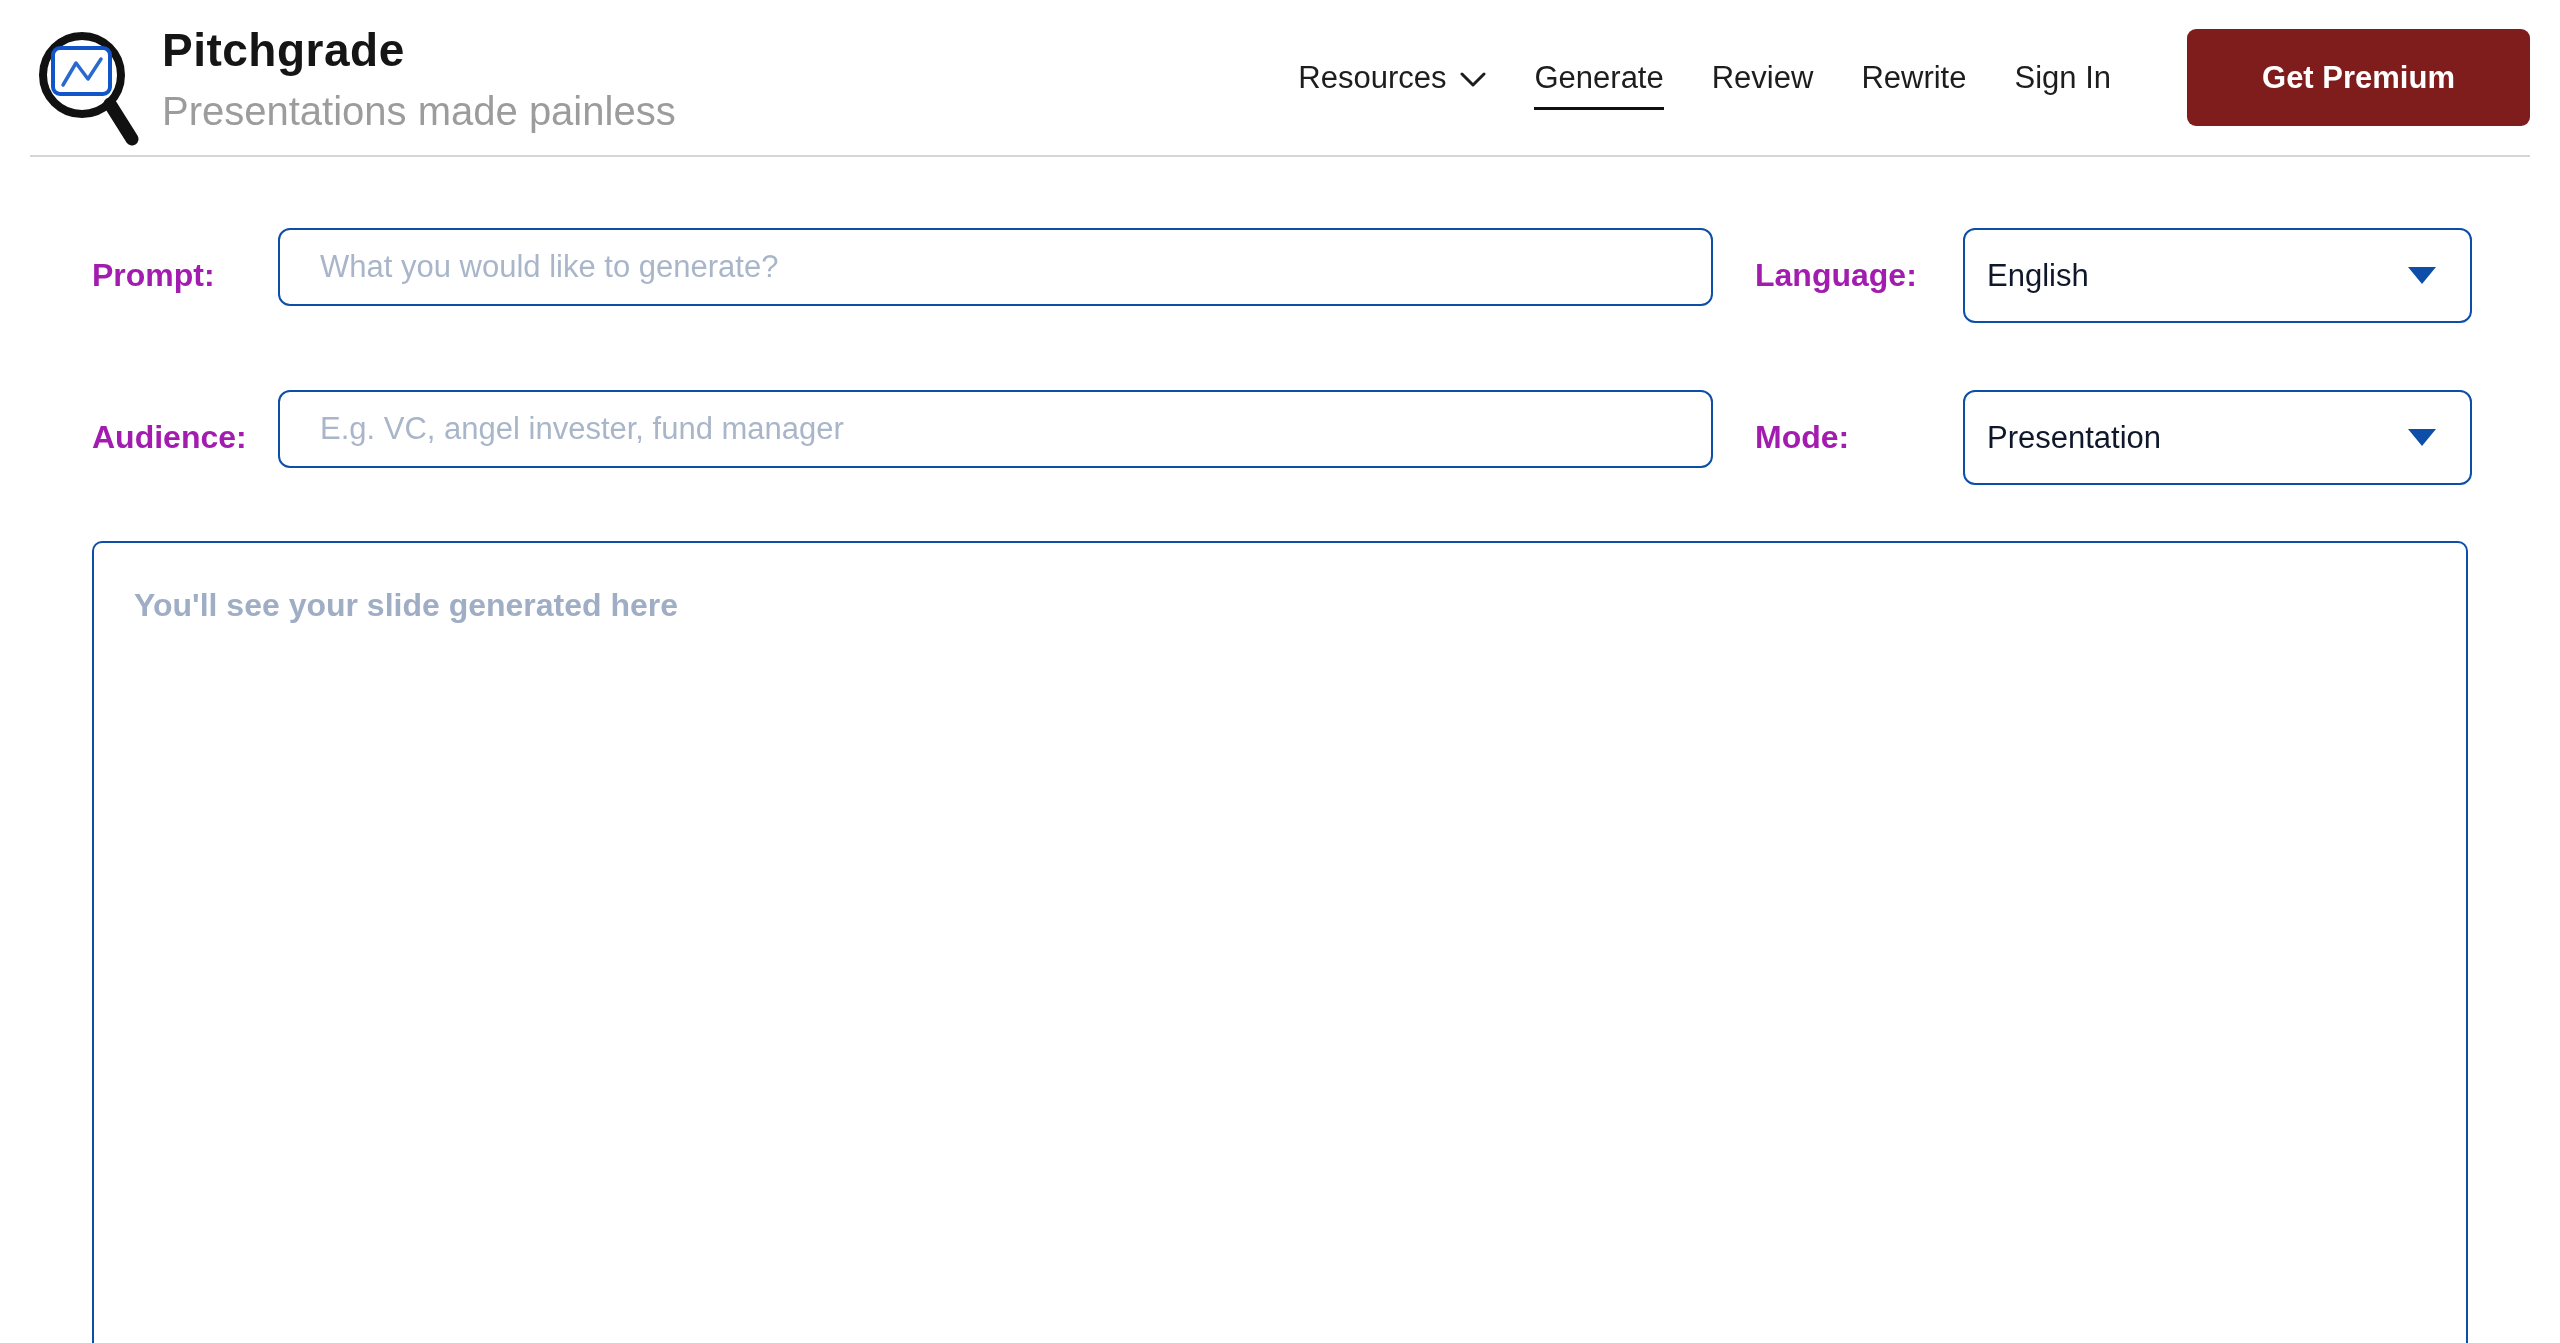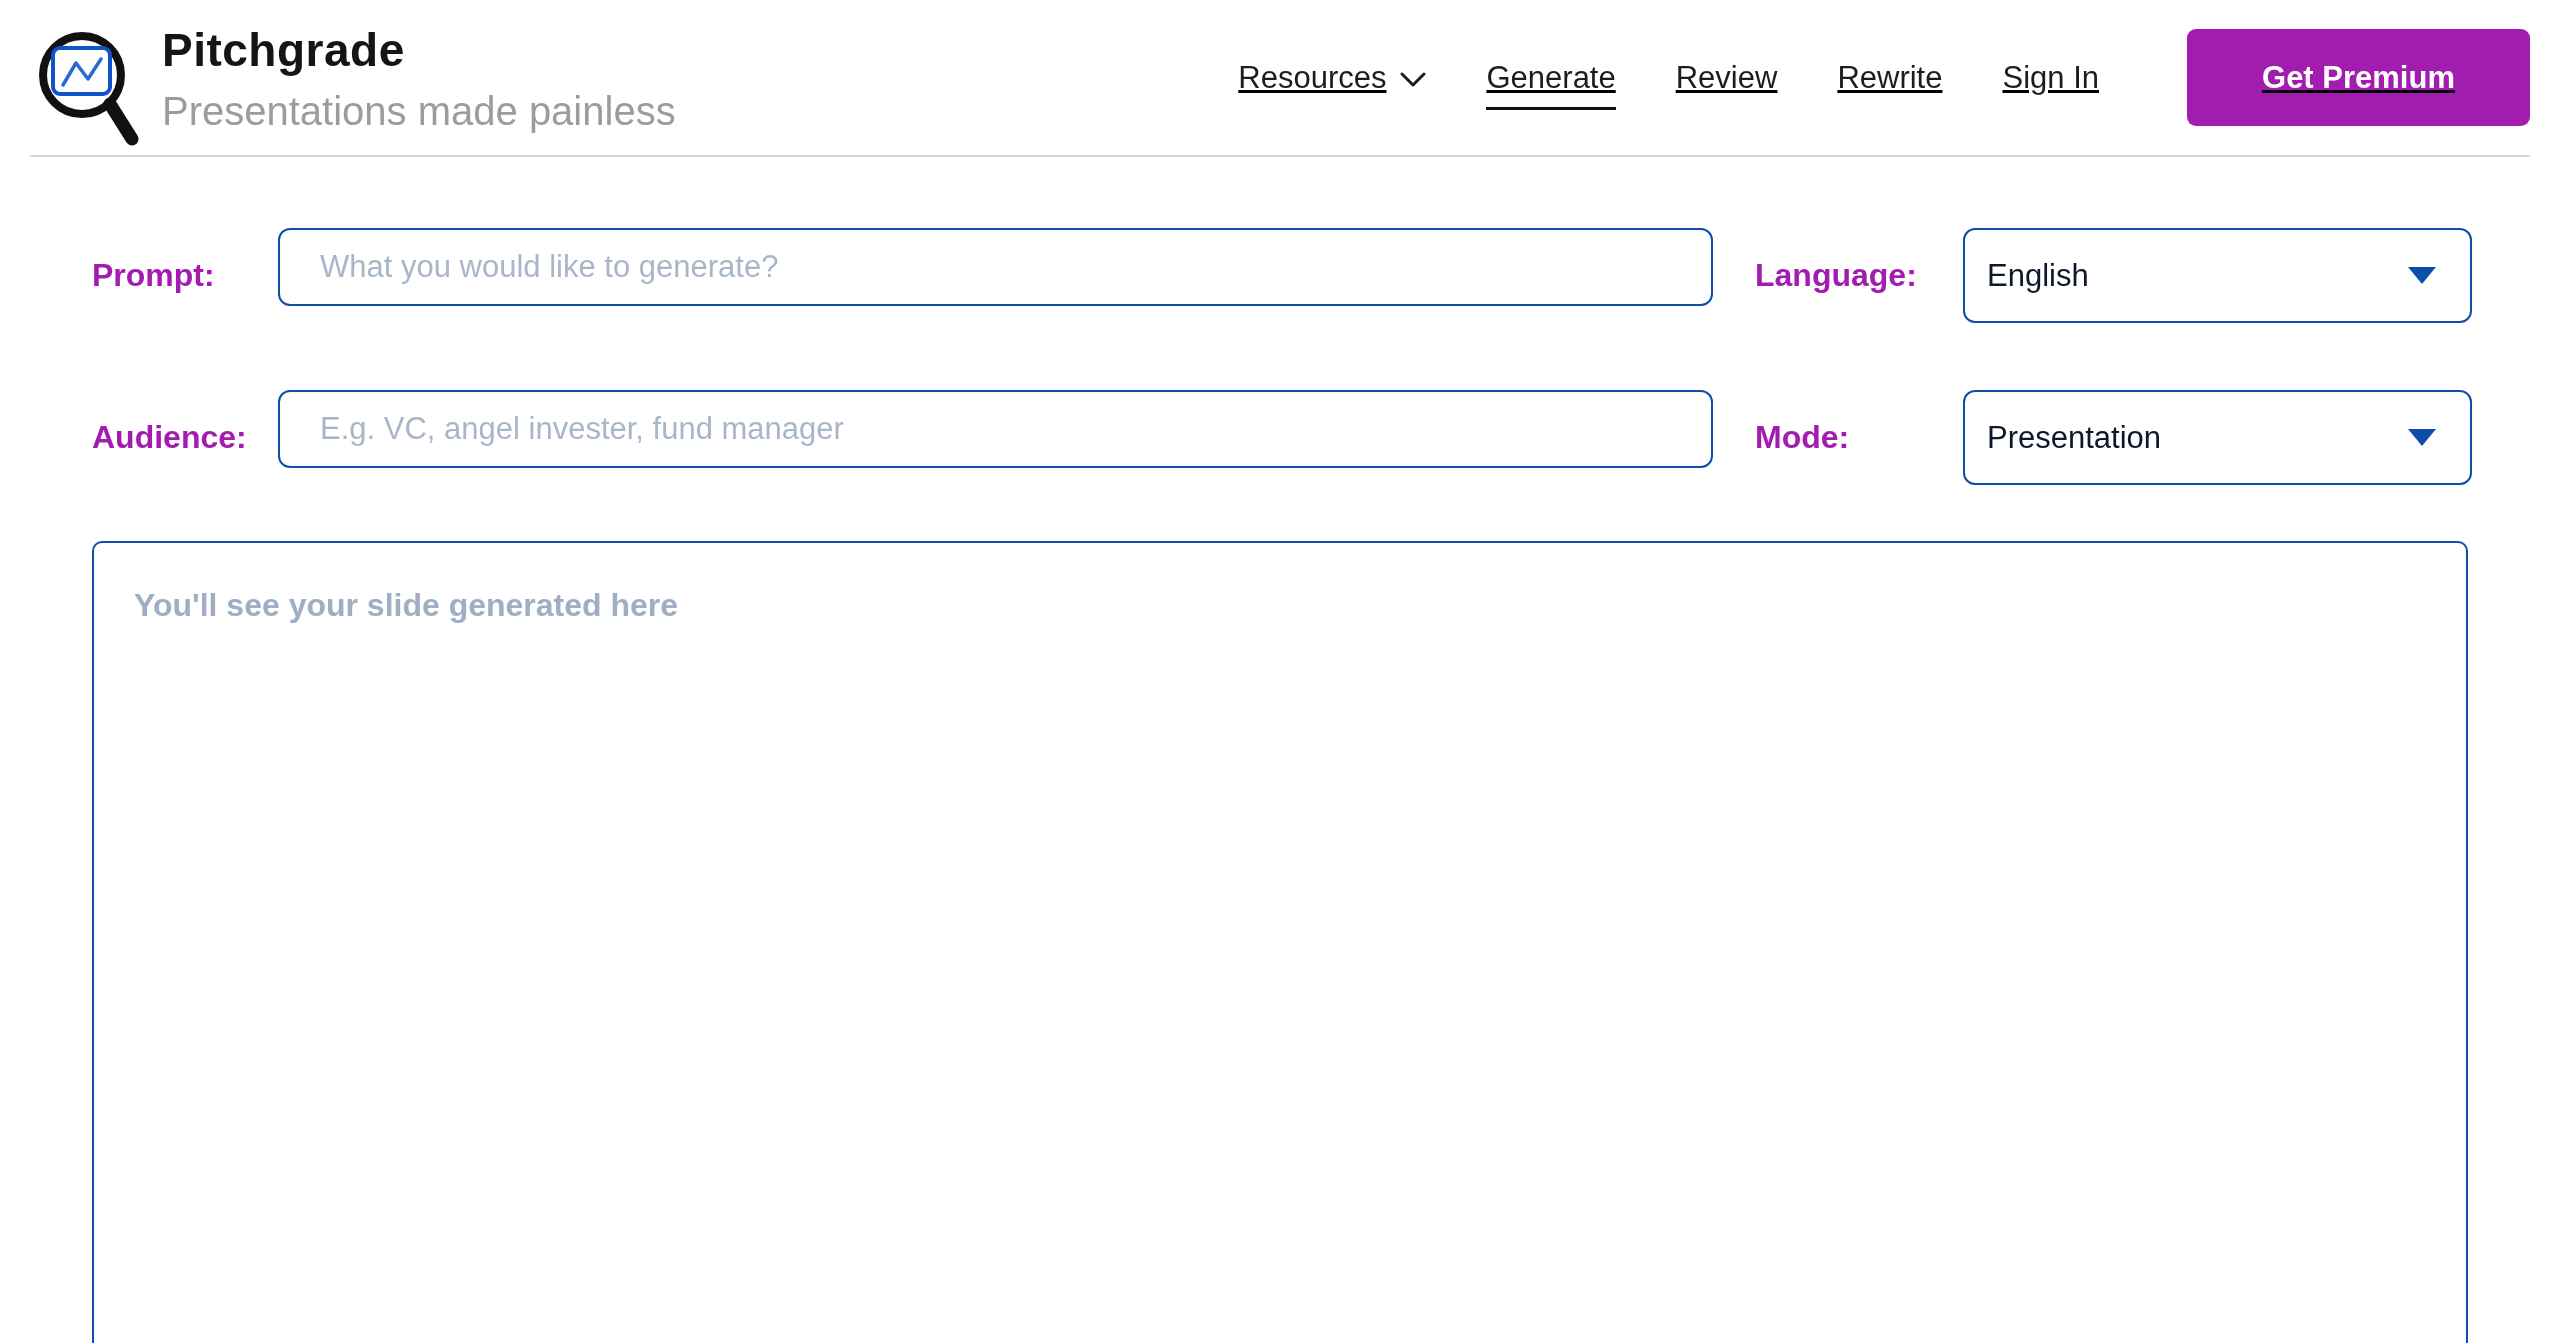--- a/index.html
+++ b/index.html
@@ -24,37 +24,36 @@
   .brand-title {
     font-size: 46px; font-weight: 600; color: #151515; letter-spacing: 0.5px;
   }
   .brand-tagline {
     font-size: 40px; font-weight: 400; color: #9c9c9c; margin-top: 12px;
   }
 
   .nav {
     margin-left: auto;
     display: flex; align-items: center;
-    gap: 60px;
-    text-decoration: underline;
+    gap: 48px;
   }
   .nav-item {
     font-size: 31px; color: #1d1d1d; cursor: pointer;
     display: flex; align-items: center; white-space: nowrap;
   }
   .nav-item .chev { margin-left: 14px; margin-top: 4px; }
   .nav-item.active { position: relative; }
   .nav-item.active::after {
     content: ""; position: absolute; left: 0; right: 0; bottom: -14px;
     height: 3px; background: #111;
   }
   .premium-btn {
     margin-left: 28px;
     width: 343px; height: 97px;
-    background: #a21caf; color: #ffffff;
+    background: #7f1d1d; color: #ffffff;
     border: none; border-radius: 9px;
     font-size: 31px; font-weight: 700;
     font-family: "Liberation Sans", "DejaVu Sans", sans-serif;
     display: flex; align-items: center; justify-content: center;
     cursor: pointer;
   }
 
   
   .form-label {
     position: absolute;

